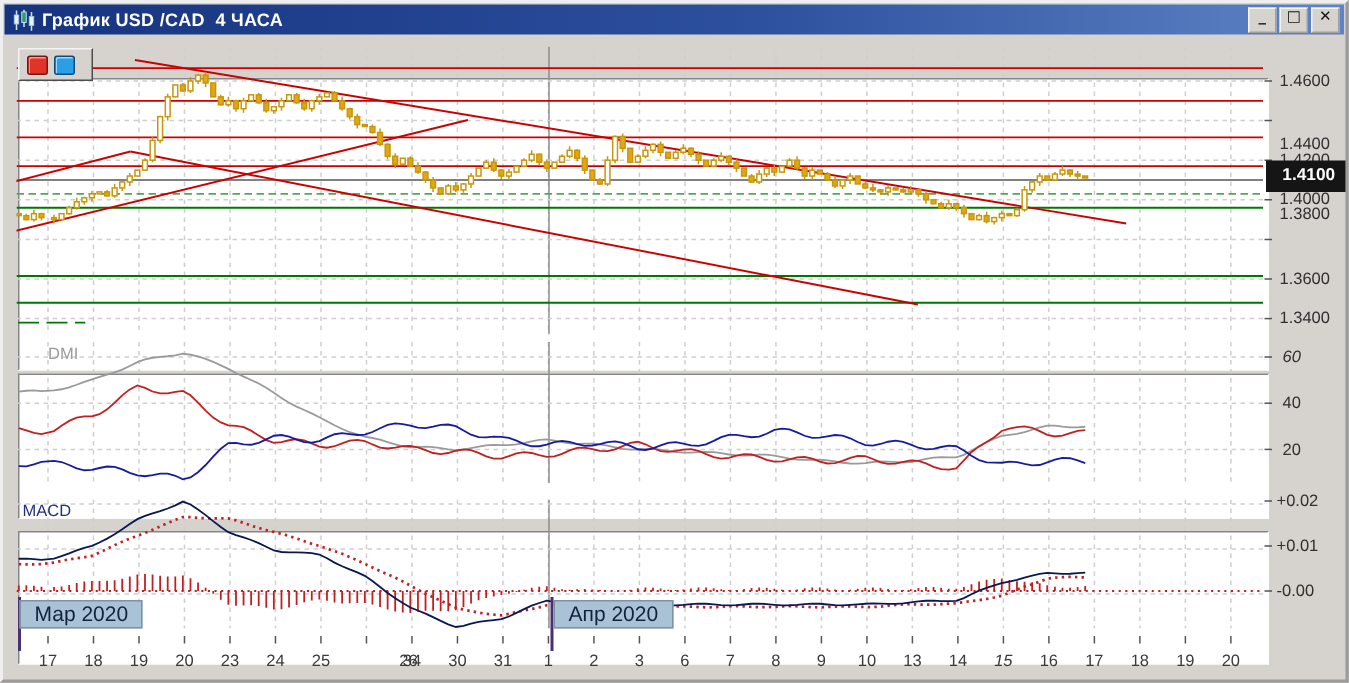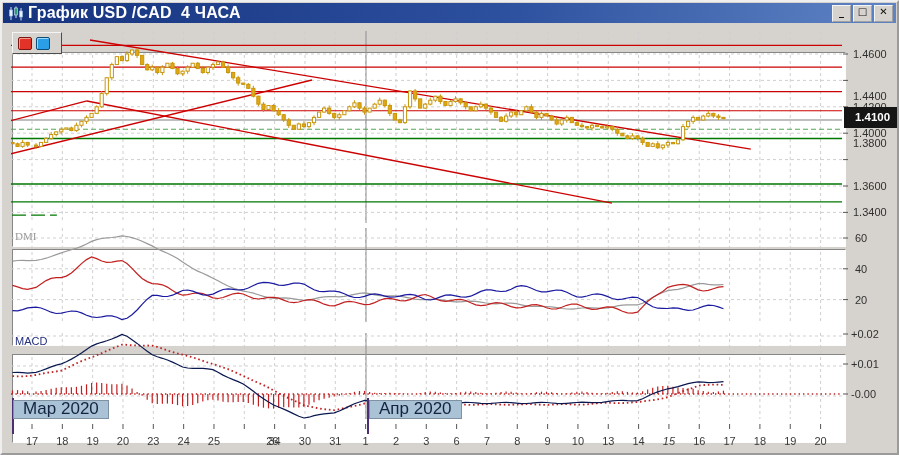--- a/index.html
+++ b/index.html
@@ -1,35 +1,35 @@
 <!DOCTYPE html>
 <html><head>
 <meta charset="utf-8">
 <style>
   html,body{margin:0;padding:0;background:#9a9a9a;font-family:"Liberation Sans",sans-serif;}
   .window{position:relative;width:899px;height:455px;background:#d6d3ce;border:2px outset #efefef;box-sizing:border-box;overflow:hidden;}
   .titlebar{position:absolute;left:1px;top:1px;right:1px;height:20px;background:linear-gradient(90deg,#16337e 0%,#2c4f9e 55%,#5f84c4 100%);display:flex;align-items:center;padding:0 3px;}
   .title-icon{width:16px;height:15px;margin:0 4px 0 2px;flex:0 0 auto;}
-  .title-text{color:#fff;font-size:16px;font-weight:bold;letter-spacing:.2px;white-space:pre;}
+  .title-text{color:#fff;font-size:12px;font-weight:bold;letter-spacing:.2px;white-space:pre;}
   .win-btns{margin-left:auto;display:flex;gap:2px;}
   .win-btn{width:17px;height:15px;background:#d6d3ce;border:1px outset #f5f5f5;font-size:10px;line-height:12px;text-align:center;color:#111;font-weight:bold;cursor:default;font-family:"DejaVu Sans",sans-serif;}
   .client{position:absolute;left:2px;top:22px;right:2px;bottom:2px;background:#d6d3ce;}
   .panel{position:absolute;background:#fff;border:1px solid;border-color:#868686 #fdfdfd #fdfdfd #868686;box-sizing:border-box;}
   #p-main{left:8px;top:28px;width:834px;height:195px;}
   #p-dmi{left:8px;top:225px;width:834px;height:97px;}
   #p-macd{left:8px;top:330px;width:834px;height:89px;}
   #cv{position:absolute;left:0;top:0;z-index:5;}
   #labels{position:absolute;left:0;top:0;width:899px;height:455px;z-index:6;pointer-events:none;}
   .axlab{position:absolute;font-size:11px;color:#303030;transform:translateY(-50%);white-space:nowrap;}
   .xlab{position:absolute;font-size:11px;color:#3a3a3a;transform:translateX(-50%);white-space:nowrap;}
   .price-badge{position:absolute;left:842px;top:105px;width:57px;height:21px;background:#151515;color:#fff;font-size:11.5px;font-weight:600;text-align:center;line-height:21px;z-index:7;}
   .panel-label{position:absolute;font-size:11px;z-index:7;}
-  #dmi-label{left:13px;top:228px;color:#9a9a9a;font-family:Liberation Serif, serif;}
+  #dmi-label{left:30px;top:228px;color:#9a9a9a;}
   #macd-label{left:13px;top:333px;color:#23307c;}
-  .month-badge{position:absolute;top:398px;height:17px;line-height:16px;padding:0 9px;background:#a9c2d6;border:1px solid #7e92a4;color:#13233f;font-size:17px;z-index:7;}
+  .month-badge{position:absolute;top:398px;height:17px;line-height:16px;padding:0 9px;background:#a9c2d6;border:1px solid #7e92a4;color:#13233f;font-size:14px;z-index:7;}
   #month-mar{left:11px;} #month-apr{left:367px;}
   .month-mark{position:absolute;top:396px;width:2px;height:36px;background:#4a2f75;z-index:7;}
   #mark-mar{left:10px;} #mark-apr{left:365px;}
   .toolbar{position:absolute;left:10px;top:30px;width:50px;height:22px;background:#d6d3ce;border:1px solid;border-color:#f4f4f4 #4d4d4d #4d4d4d #f4f4f4;z-index:7;display:flex;align-items:center;gap:4px;padding-left:5px;box-sizing:border-box;}
   .sqbtn{width:14px;height:13px;border-radius:2px;box-sizing:border-box;cursor:pointer;}
   .sqbtn.red{background:#e23329;border:1px solid #7a150f;box-shadow:inset 1px 1px 0 #f59a90;}
   .sqbtn.blue{background:#2b9fe6;border:1px solid #0f4c7a;box-shadow:inset 1px 1px 0 #9ed6f5;}
 </style>
 </head>
 <body>
@@ -672,21 +672,21 @@
     <div class="month-mark" id="mark-apr"></div>
     <div class="month-badge" id="month-mar">Мар 2020</div>
     <div class="month-badge" id="month-apr">Апр 2020</div>
   <div class="axlab" style="left: 851px; top: 52px;">1.4600</div>
       <div class="axlab" style="left: 851px; top: 78.4px; margin-top: 16px;">1.4400</div>
       <div class="axlab" style="left: 851px; top: 104.8px;">1.4200</div>
       <div class="axlab" style="left: 851px; top: 131.2px;">1.4000</div>
       <div class="axlab" style="left: 851px; top: 141px;">1.3800</div>
       <div class="axlab" style="left: 851px; top: 184px; text-align: center;">1.3600</div>
       <div class="axlab" style="left: 851px; top: 210.4px;">1.3400</div>
-      <div class="axlab" style="left: 853px; top: 236px;">60</div>
+      <div class="axlab" style="left: 853px; top: 236px; font-style: italic;">60</div>
       <div class="axlab" style="left: 853px; top: 266.8px;">40</div>
       <div class="axlab" style="left: 853px; top: 297.6px;">20</div>
       <div class="axlab" style="left: 849px; top: 332px;">+0.02</div>
       <div class="axlab" style="left: 849px; top: 362px;">+0.01</div>
       <div class="axlab" style="left: 849px; top: 392px;">-0.00</div>
       <div class="xlab" style="left: 30px; top: 433px;">17</div>
       <div class="xlab" style="left: 60.33px; top: 433px;">18</div>
       <div class="xlab" style="left: 90.66px; top: 433px;">19</div>
       <div class="xlab" style="left: 120.99px; top: 433px;">20</div>
       <div class="xlab" style="left: 151.32px; top: 433px;">23</div>

